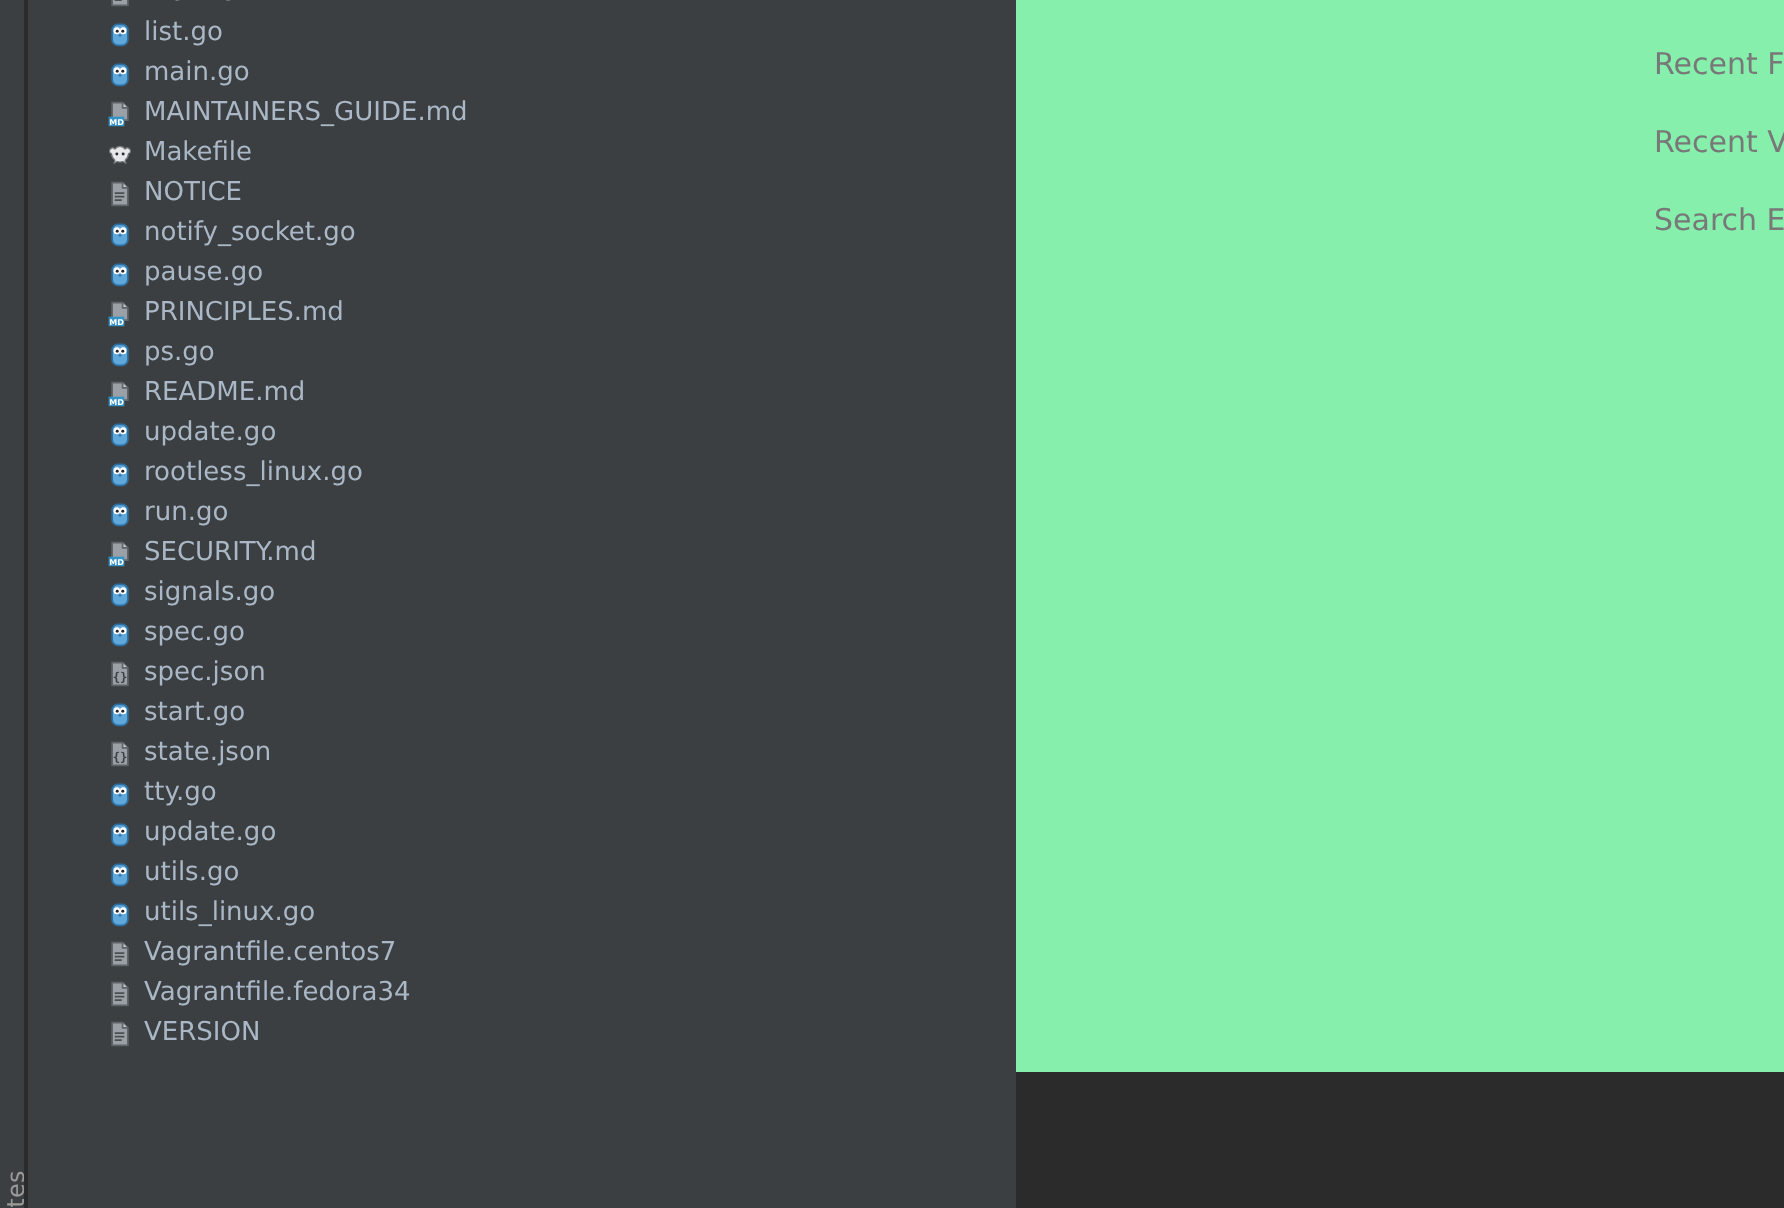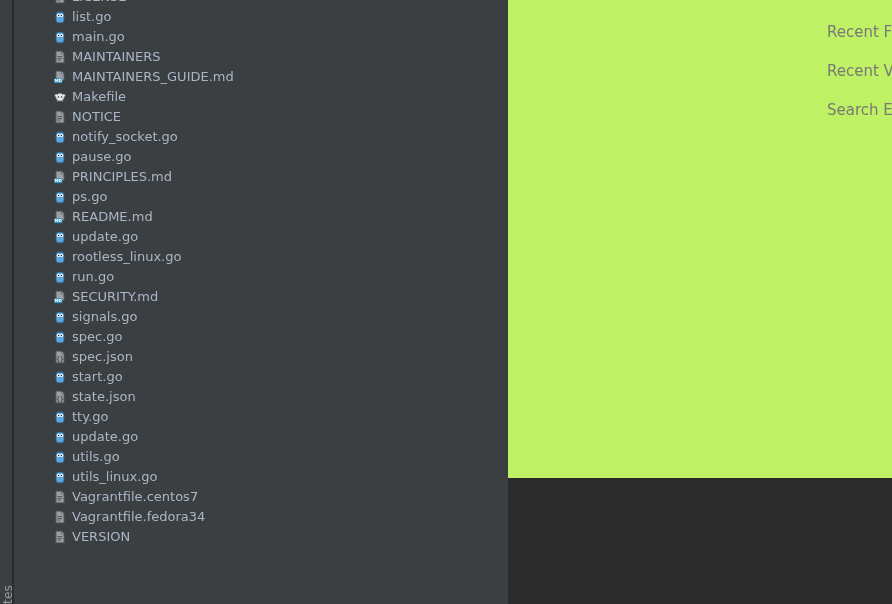--- a/index.html
+++ b/index.html
@@ -88,22 +88,22 @@
     height: 14px;
     display: block;
   }
   .tree-row .label { margin-left: 19px; }
 
   
   .editor-panel {
     position: absolute;
     left: 508px; top: 0;
     width: 384px;
-    height: 478px;
-    background: #bef264;
+    height: 536px;
+    background: #86efac;
     overflow: hidden;
   }
   .hints {
     position: absolute;
     right: 0;
     top: 13px;
     width: 384px;
   }
   .hint-row {
     height: 39px;
@@ -153,27 +153,20 @@
             </svg></span><span class="label">list.go</span></div>
         <div class="tree-row"><span class="ico"><svg width="14" height="14" viewBox="0 0 16 16" xmlns="http://www.w3.org/2000/svg">
               <rect x="3.5" y="2.5" width="9" height="12" rx="3.2" fill="#5fa8dc" stroke="#2f6f9e" stroke-width="1"></rect>
               <ellipse cx="6.2" cy="6.2" rx="1.9" ry="2" fill="#ffffff"></ellipse>
               <ellipse cx="9.8" cy="6.2" rx="1.9" ry="2" fill="#ffffff"></ellipse>
               <circle cx="6.4" cy="6.4" r=".85" fill="#21252b"></circle>
               <circle cx="9.6" cy="6.4" r=".85" fill="#21252b"></circle>
               <rect x="7.2" y="8.3" width="1.6" height="1.1" rx=".5" fill="#2f6f9e"></rect>
             </svg></span><span class="label">main.go</span></div>
         <div class="tree-row"><span class="ico"><svg width="14" height="14" viewBox="0 0 16 16" xmlns="http://www.w3.org/2000/svg">
-              <path d="M3.5 1.5h6l3 3v10h-9z" fill="#9aa0a6" stroke="#5f6468" stroke-width="1"></path>
-              <path d="M9.5 1.5v3h3" fill="#c6cbd0" stroke="#5f6468" stroke-width="1"></path>
-              <rect x="5" y="7" width="5.5" height="1" fill="#4a4f52"></rect>
-              <rect x="5" y="9" width="5.5" height="1" fill="#4a4f52"></rect>
-              <rect x="5" y="11" width="4" height="1" fill="#4a4f52"></rect>
-            </svg></span><span class="label">MAINTAINERS</span></div>
-        <div class="tree-row"><span class="ico"><svg width="14" height="14" viewBox="0 0 16 16" xmlns="http://www.w3.org/2000/svg">
               <path d="M3.5 1.5h6l3 3v7h-9z" fill="#9aa0a6" stroke="#5f6468" stroke-width="1"></path>
               <path d="M9.5 1.5v3h3" fill="#c6cbd0" stroke="#5f6468" stroke-width="1"></path>
               <rect x="1.5" y="9.5" width="9" height="5.5" fill="#3592c4"></rect>
               <text x="6" y="14" font-family="DejaVu Sans, sans-serif" font-size="4.6" font-weight="bold" fill="#ffffff" text-anchor="middle">MD</text>
             </svg></span><span class="label">MAINTAINERS_GUIDE.md</span></div>
         <div class="tree-row"><span class="ico"><svg width="14" height="14" viewBox="0 0 16 16" xmlns="http://www.w3.org/2000/svg">
               <path d="M2.2 5.6c.9-1.5 2.2-1.3 2.9-.4.7-1.1 1.9-1.6 2.9-1.6s2.2.5 2.9 1.6c.7-.9 2-1.1 2.9.4.6 1-.1 2-.9 2.2-.1 1.6-.9 2.9-2 3.7l.5 1.9-1.7-1.1c-.5.2-1.1.3-1.7.3s-1.2-.1-1.7-.3l-1.7 1.1.5-1.9c-1.1-.8-1.9-2.1-2-3.7-.8-.2-1.5-1.2-.9-2.2z" fill="#e6e8ea" stroke="#70757a" stroke-width=".7" stroke-linejoin="round"></path>
               <circle cx="6.2" cy="8" r=".85" fill="#2b2b2b"></circle>
               <circle cx="9.8" cy="8" r=".85" fill="#2b2b2b"></circle>
             </svg></span><span class="label">Makefile</span></div>

